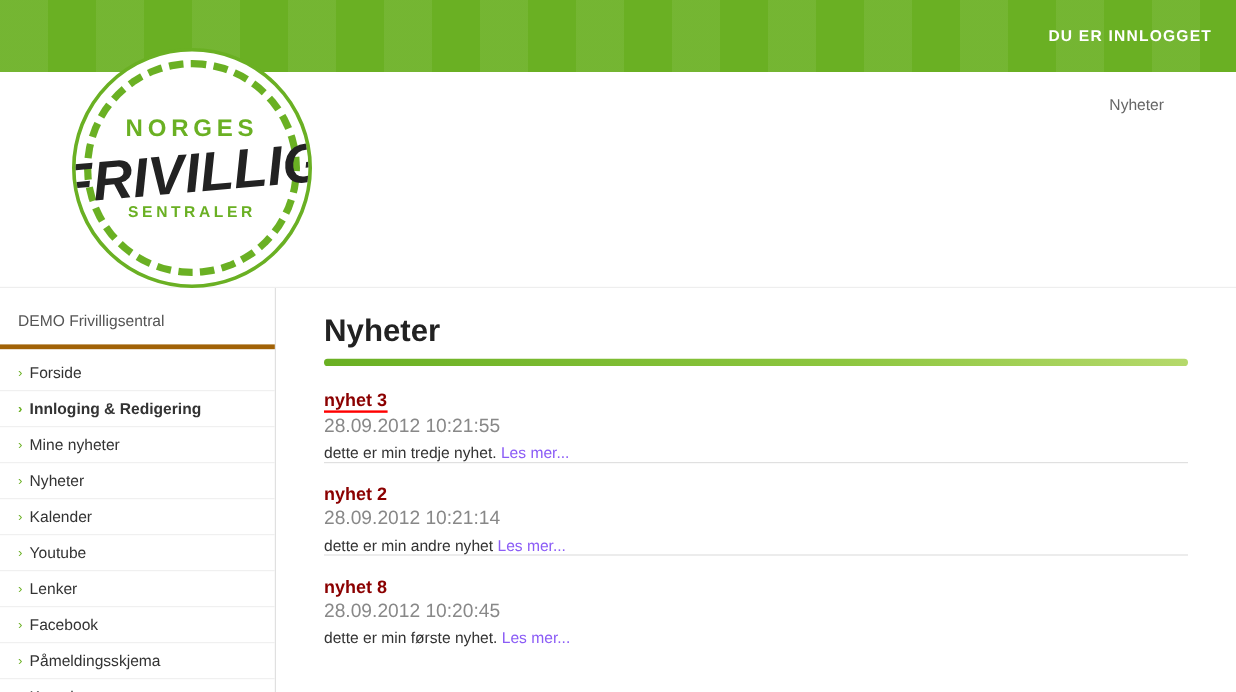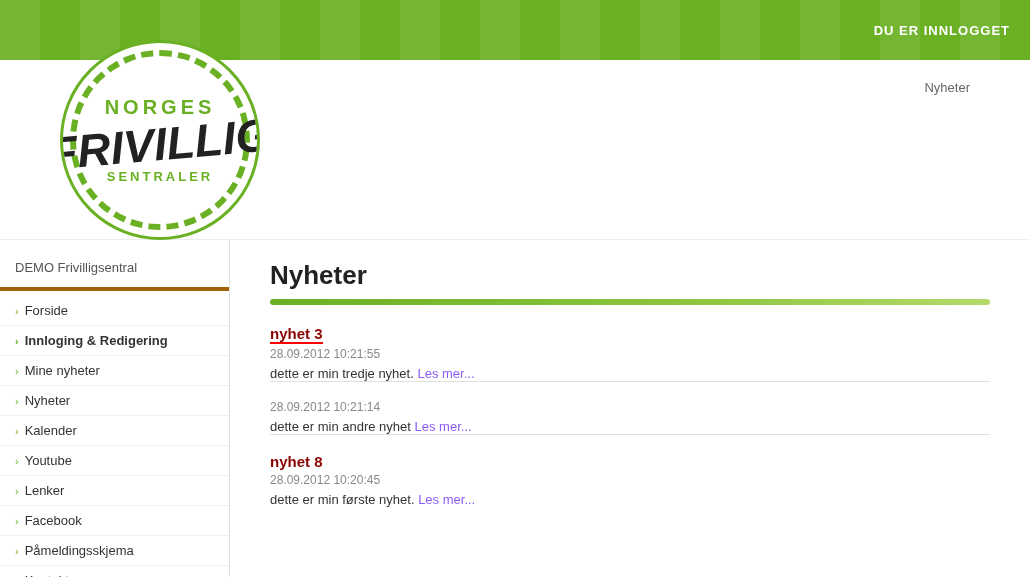--- a/index.html
+++ b/index.html
@@ -167,21 +167,21 @@
       font-weight: bold;
       cursor: pointer;
       text-decoration: none;
     }
     .news-title-underline {
       display: inline-block;
       border-bottom: 2px solid red;
     }
     .news-date {
       color: #888;
-      font-size: 12px;
+      font-size: 16px;
       margin: 3px 0 5px 0;
     }
     .news-excerpt {
       color: #333;
       font-size: 13px;
     }
     .read-more {
       color: #8b5cf6;
       font-size: 13px;
       cursor: pointer;
@@ -265,20 +265,23 @@
         </a>
       </div>
       <div class="news-date">28.09.2012 10:21:55</div>
       <div class="news-excerpt">
         <span>dette er min tredje nyhet.</span>
         <a class="read-more">Les mer...</a>
       </div>
     </div>
 
     <div class="news-item">
+      <div>
+        <a class="news-title">nyhet 2</a>
+      </div>
       <div class="news-date">28.09.2012 10:21:14</div>
       <div class="news-excerpt">
         <span>dette er min andre nyhet</span>
         <a class="read-more">Les mer...</a>
       </div>
     </div>
 
     <div class="news-item">
       <div>
         <a class="news-title">nyhet 8</a>

